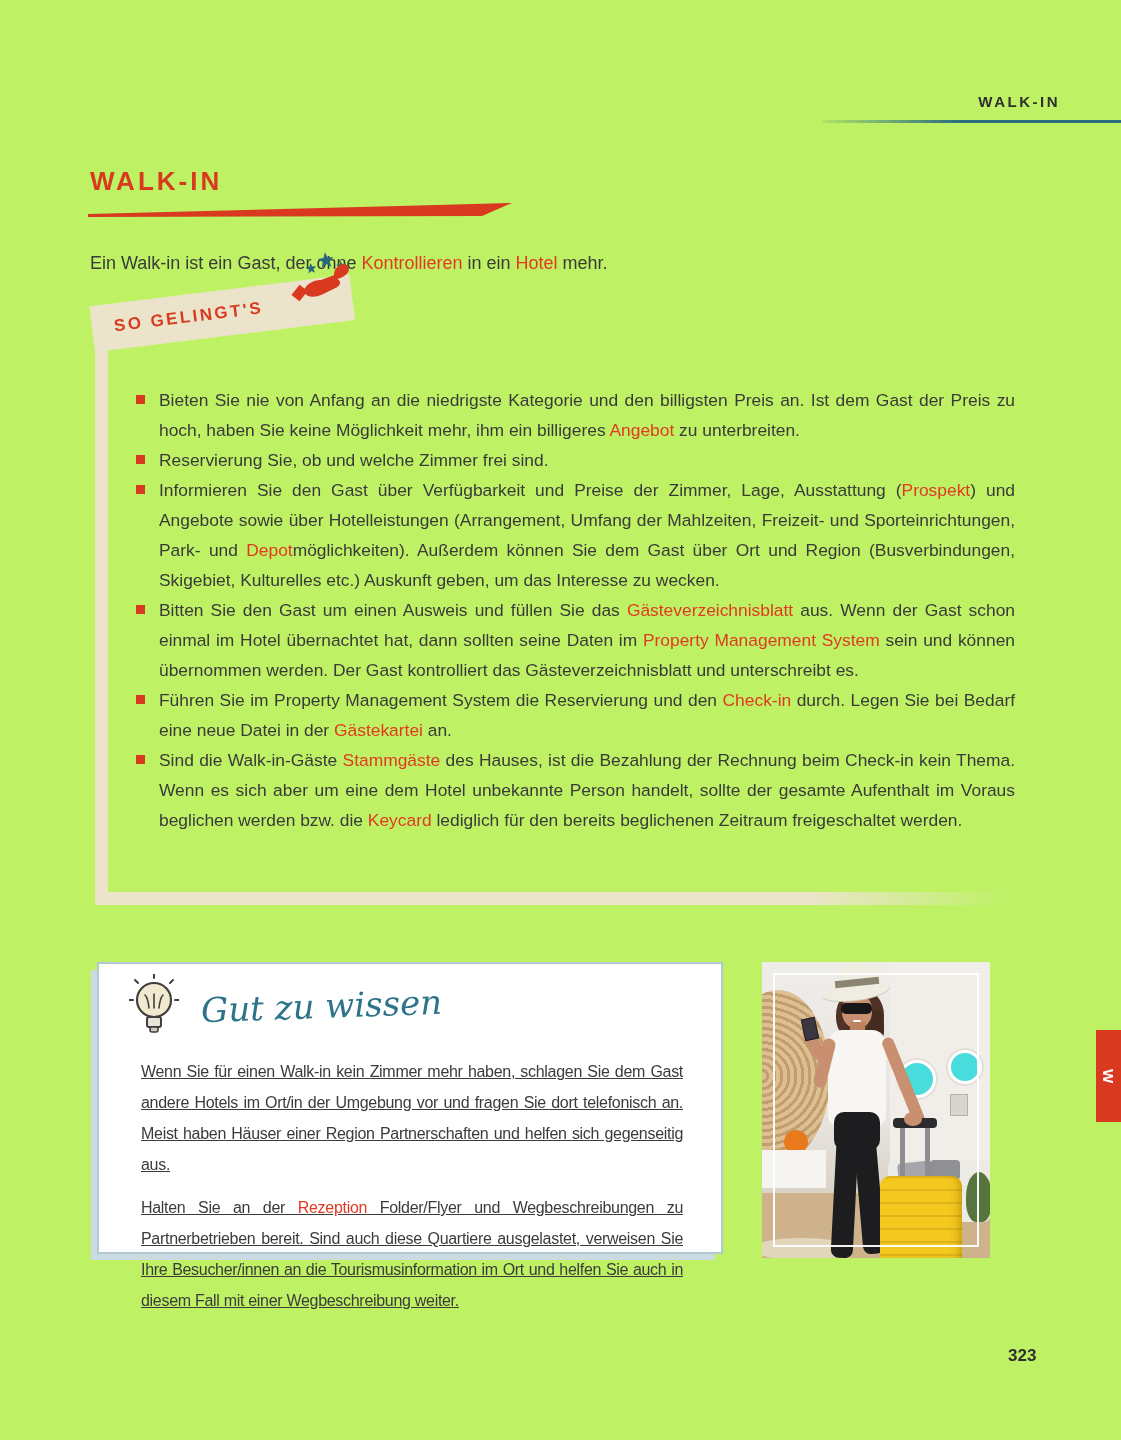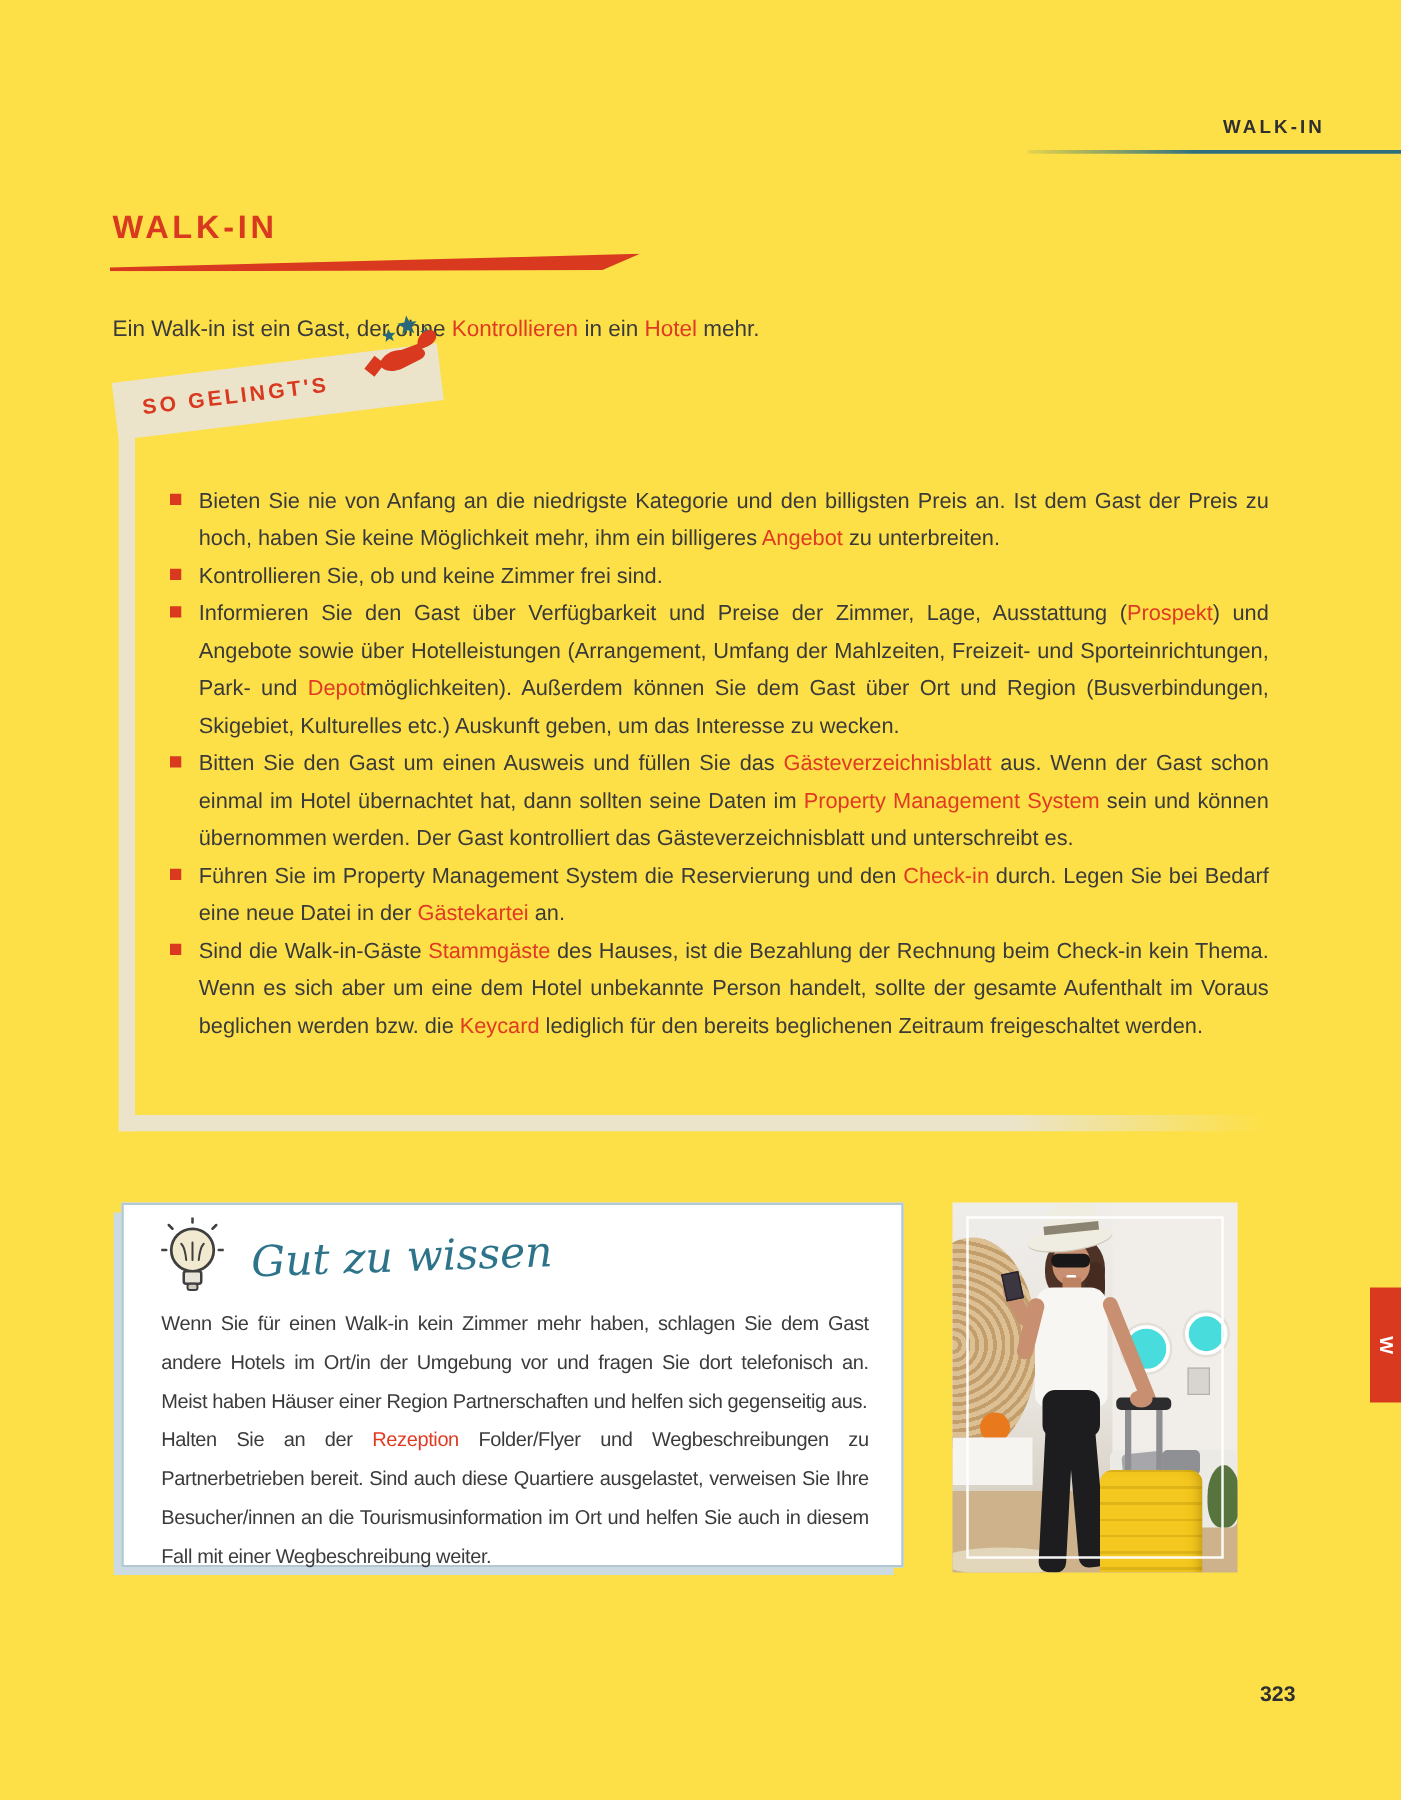--- a/index.html
+++ b/index.html
@@ -1,16 +1,16 @@
 <!DOCTYPE html>
 <html lang="de"><head>
 <meta charset="utf-8">
 <style>
   html,body{margin:0;padding:0;background:#ffffff;}
-  .page{position:relative;width:1121px;height:1440px;background:#fde047;overflow:hidden;
+  .page{position:relative;width:1121px;height:1440px;background:#bef264;overflow:hidden;
         font-family:"Liberation Sans",sans-serif;color:#3a3a3a;}
   .red{color:#e03a22;}
 
   
   .running-header{position:absolute;top:93px;right:61px;font-size:15px;font-weight:bold;
                   letter-spacing:2.5px;color:#2f2f2f;}
   .header-rule{position:absolute;top:120px;left:822px;right:0;height:3px;
                background:linear-gradient(to right,rgba(46,111,126,0.10),#2e6f7e 45%);}
 
   
@@ -37,21 +37,21 @@
   .bullet-marker{position:absolute;left:1px;top:10px;width:9px;height:9px;background:#d8391f;}
 
   
   .info-box{position:absolute;left:97px;top:962px;width:626px;height:292px;background:#fff;
             border:2px solid #b2c8d2;box-shadow:-7px 7px 0 -1px #ccdae1;box-sizing:border-box;}
   .info-head{position:absolute;left:30px;top:10px;height:64px;display:flex;align-items:center;}
   .info-heading{font-family:"DejaVu Serif",serif;font-style:italic;font-size:34px;color:#2d7389;
                 margin-left:22px;transform:rotate(-2deg);}
   .info-text{position:absolute;left:30px;top:80px;width:566px;font-size:16px;line-height:31px;
              letter-spacing:-0.3px;color:#3b3b3b;text-align:justify;}
-  .info-text p{margin:0;}
+  .info-text p{margin:12px;text-decoration:underline;}
 
   
   .photo{position:absolute;left:762px;top:962px;width:228px;height:296px;overflow:hidden;
          background:linear-gradient(180deg,#efedea 0%,#e7e3dd 55%,#d9d2c6 78%,#cdb28b 78%);}
   .photo *{position:absolute;}
   .ph-stone{right:0;top:0;width:100px;height:228px;background:#f1eee9;}
   .ph-circle{border-radius:50%;background:#49dcdd;border:3px solid #fff;box-shadow:0 0 0 2px #e3dfd8;}
   .ph-c1{left:136px;top:98px;width:32px;height:32px;}
   .ph-c2{left:186px;top:88px;width:28px;height:28px;}
   .ph-paperholder{left:188px;top:132px;width:16px;height:20px;background:#d8d5d0;border:1px solid #b5b2ad;}
@@ -122,21 +122,21 @@
       <polygon fill="#27697a" points="54,12 55.2,15.3 58.8,15.5 56,17.6 56.9,21 54,19.1 51.1,21 52,17.6 49.2,15.5 52.8,15.3"></polygon>
       <polygon fill="#d8391f" points="3,39 12,30 19,37 10,46"></polygon>
       <path fill="#d8391f" d="M15,37 C18,30 26,27 33,28 L46,25 C47,17 56,13 60,17 C63,21 60,26 53,28 L49,29 C52,31 52,35 47,37 L33,42 C24,45 17,43 15,37 Z"></path>
     </svg>
   </div>
 
   <div class="box-left-edge"></div>
   <div class="box-bottom-edge"></div>
   <ul class="bullet-list">
       <li><span class="bullet-marker"></span><span>Bieten Sie nie von Anfang an die niedrigste Kategorie und den billigsten Preis an. Ist dem Gast der Preis zu hoch, haben Sie keine Möglichkeit mehr, ihm ein billigeres </span><span class="red">Angebot</span><span> zu unterbreiten.</span></li>
-      <li><span class="bullet-marker"></span><span>Kontrollieren Sie, ob und keine Zimmer frei sind.</span></li>
+      <li><span class="bullet-marker"></span><span>Reservierung Sie, ob und welche Zimmer frei sind.</span></li>
       <li><span class="bullet-marker"></span><span>Informieren Sie den Gast über Verfügbarkeit und Preise der Zimmer, Lage, Ausstattung (</span><span class="red">Prospekt</span><span>) und Angebote sowie über Hotelleistungen (Arrangement, Umfang der Mahlzeiten, Freizeit- und Sporteinrichtungen, Park- und </span><span class="red">Depot</span><span>möglichkeiten). Außerdem können Sie dem Gast über Ort und Region (Busverbindungen, Skigebiet, Kulturelles etc.) Auskunft geben, um das Interesse zu wecken.</span></li>
       <li><span class="bullet-marker"></span><span>Bitten Sie den Gast um einen Ausweis und füllen Sie das </span><span class="red">Gästeverzeichnisblatt</span><span> aus. Wenn der Gast schon einmal im Hotel übernachtet hat, dann sollten seine Daten im </span><span class="red">Property Management System</span><span> sein und können übernommen werden. Der Gast kontrolliert das Gästeverzeichnisblatt und unterschreibt es.</span></li>
       <li><span class="bullet-marker"></span><span>Führen Sie im Property Management System die Reservierung und den </span><span class="red">Check-in</span><span> durch. Legen Sie bei Bedarf eine neue Datei in der </span><span class="red">Gästekartei</span><span> an.</span></li>
       <li><span class="bullet-marker"></span><span>Sind die Walk-in-Gäste </span><span class="red">Stammgäste</span><span> des Hauses, ist die Bezahlung der Rechnung beim Check-in kein Thema. Wenn es sich aber um eine dem Hotel unbekannte Person handelt, sollte der gesamte Aufenthalt im Voraus beglichen werden bzw. die </span><span class="red">Keycard</span><span> lediglich für den bereits beglichenen Zeitraum freigeschaltet werden.</span></li>
     </ul>
 
   <div class="info-box">
     <div class="info-head">
       <svg width="50" height="64" viewBox="0 0 50 64">
         <g stroke="#3f3f3f" stroke-width="2" stroke-linecap="round">

